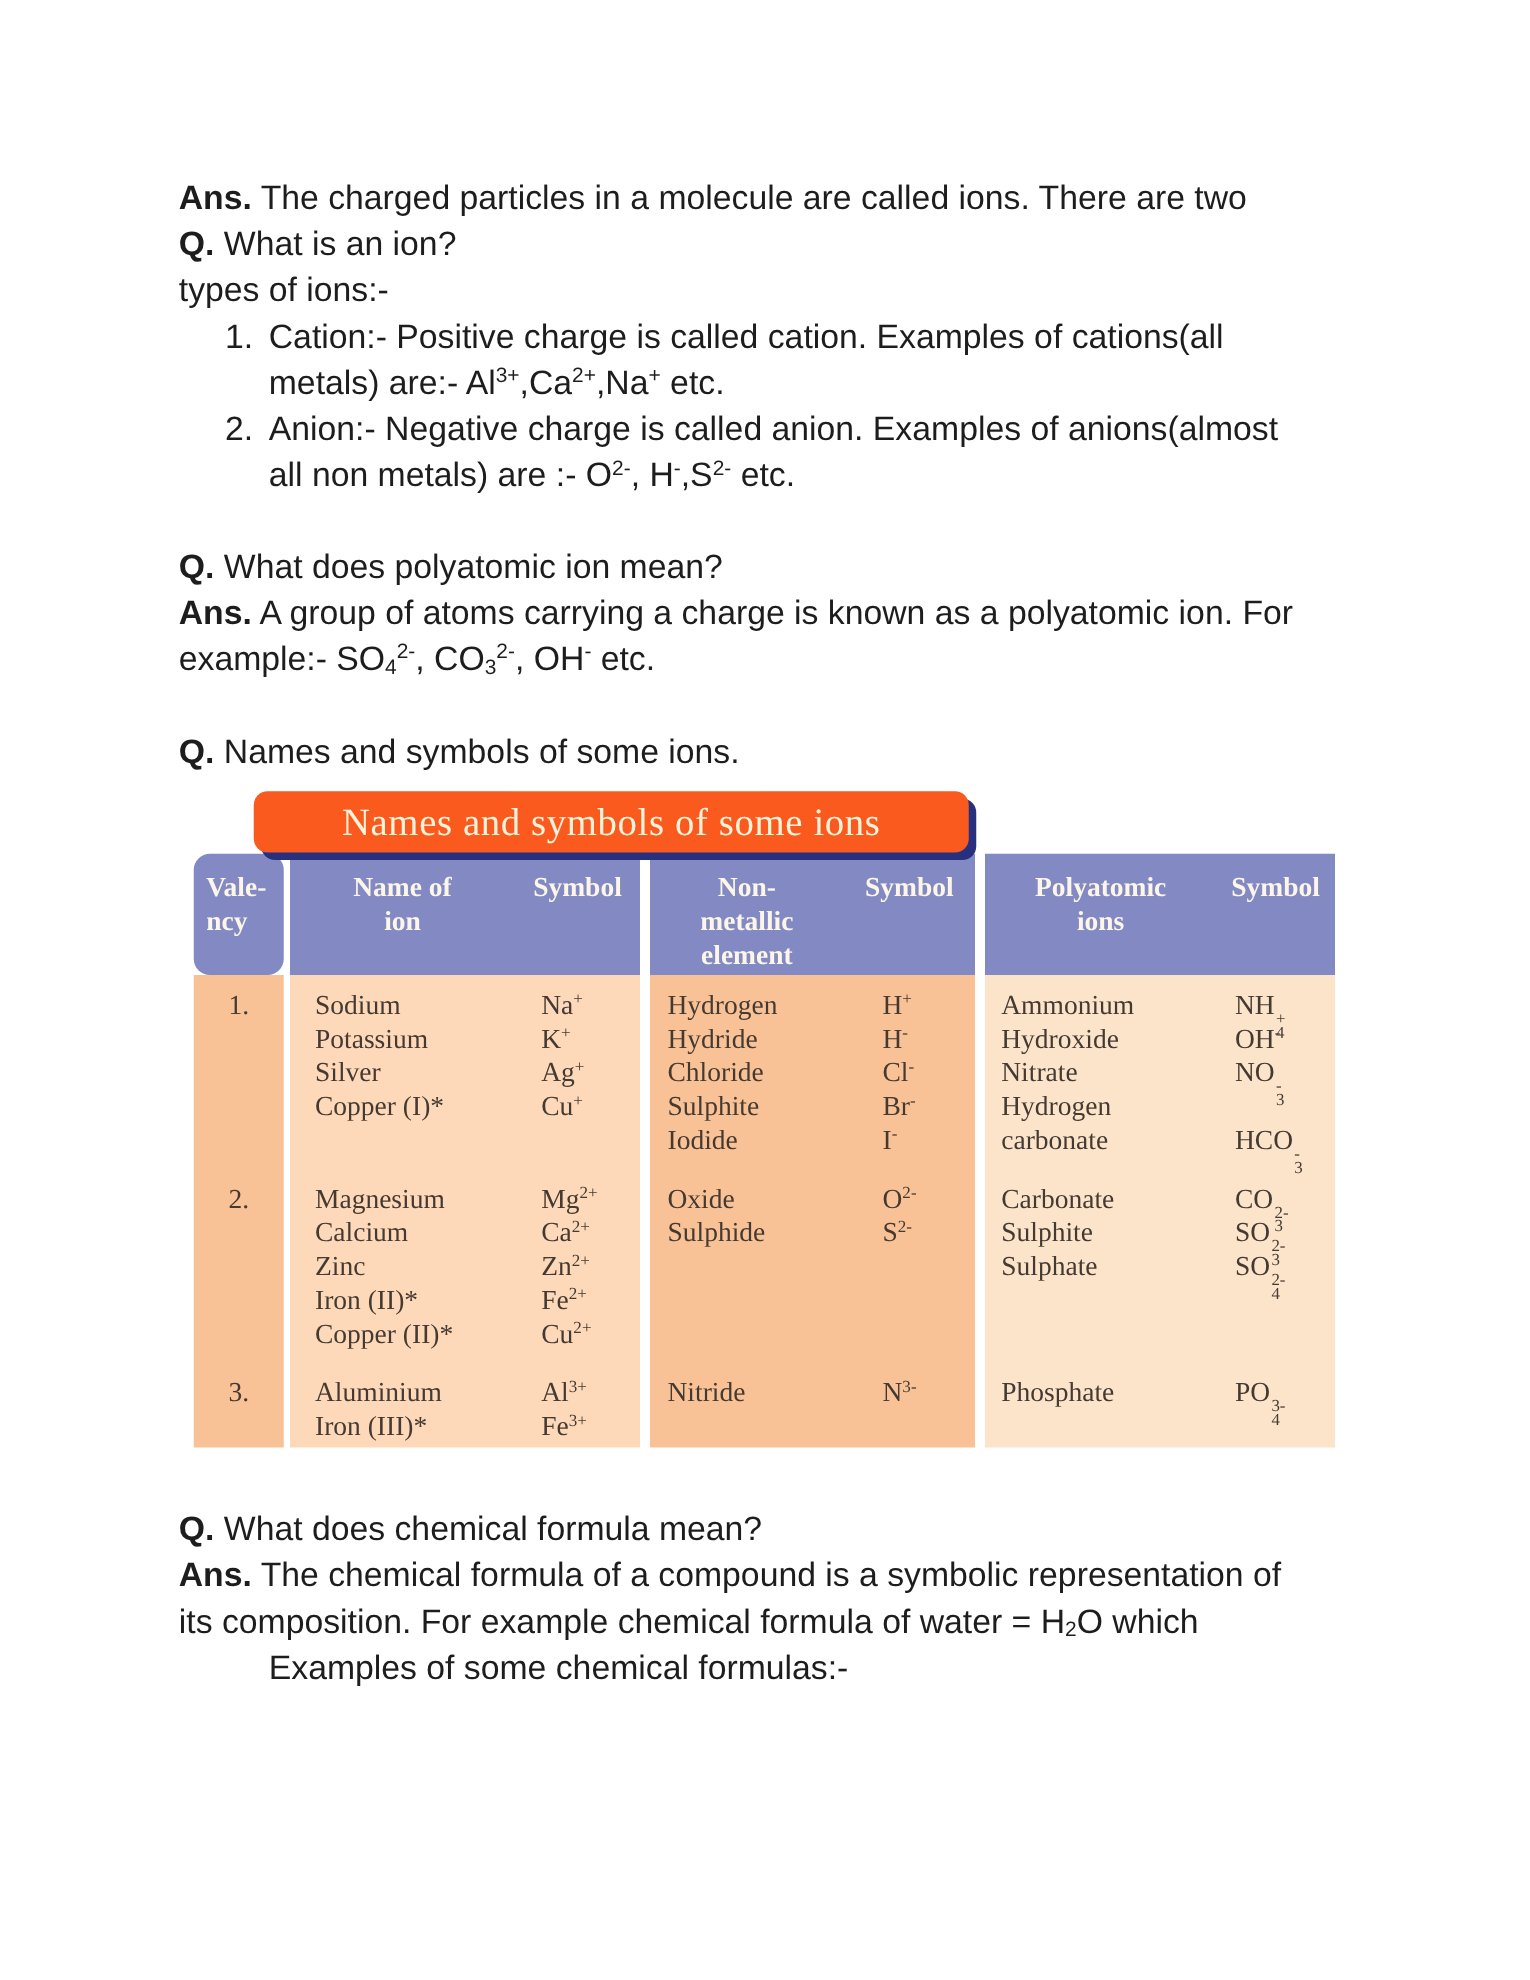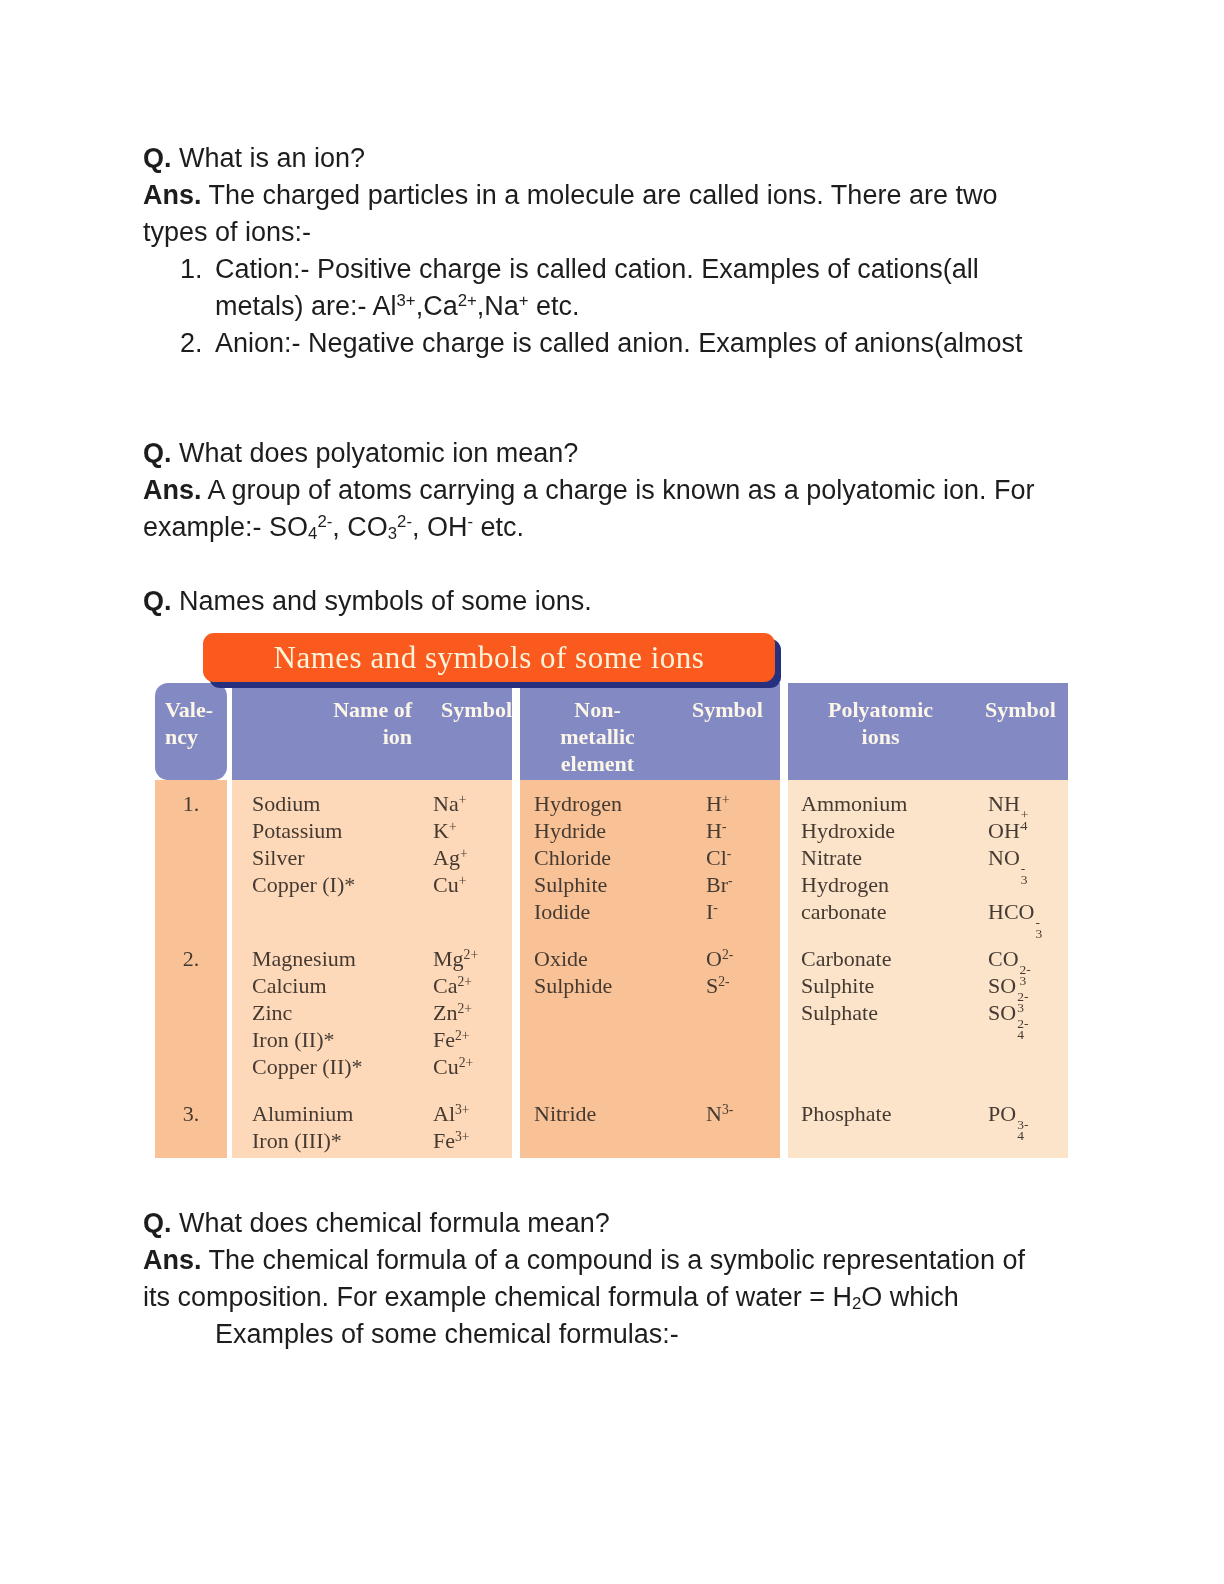--- a/index.html
+++ b/index.html
@@ -41,21 +41,21 @@
   .c-nonm { width:260px; }
   .sep3   { width:8px; }
   .c-poly { width:280px; }
 
   .thead { height:97px; }
   .thead .hcell {
     background:var(--header-bg); color:#fbf6e8; font-weight:700;
     padding-top:13px; line-height:27px;
   }
   .thead .c-val { padding-left:10px;border-radius:13px; }
-  .hgrid-name { display:grid; grid-template-columns:180px 1fr; text-align:right; }
+  .hgrid-name { display:grid; grid-template-columns:180px 1fr; text-align:center; }
   .hgrid-nonm { display:grid; grid-template-columns:155px 1fr; text-align:center; }
   .hgrid-poly { display:grid; grid-template-columns:185px 1fr; text-align:center; }
 
   .tbody { height:378px; }
   .bcol { padding-top:10px; }
   .tbody .c-val  { background:var(--valency-bg); }
   .tbody .c-name { background:var(--cation-bg); }
   .tbody .c-nonm { background:var(--nonmetal-bg); }
   .tbody .c-poly { background:var(--polyatomic-bg); }
 
@@ -71,26 +71,27 @@
     vertical-align:-0.38em; line-height:1; margin-left:1px;
   }
   .stk span { display:block; font-size:13.5px; line-height:0.8; }
 </style>
 </head>
 <body>
 
 <div class="page">
 
   <div class="txt" style="top:140px">
+      <div class="line"><b>Ans.</b> The charged particles in a molecule are called ions. There are two</div>
       <div class="line"><b>Q.</b> What is an ion?</div>
-      <div class="line"><b>Ans.</b> The charged particles in a molecule are called ions. There are two</div>
       <div class="line">types of ions:-</div>
       <div class="line li"><span class="num">1.</span>Cation:- Positive charge is called cation. Examples of cations(all</div>
       <div class="line" style="padding-left: 72px;">metals) are:- Al<sup>3+</sup>,Ca<sup>2+</sup>,Na<sup>+</sup> etc.</div>
       <div class="line li"><span class="num">2.</span>Anion:- Negative charge is called anion. Examples of anions(almost</div>
+      <div class="line" style="padding-left: 72px;">all non metals) are :- O<sup>2-</sup>, H<sup>-</sup>,S<sup>2-</sup> etc.</div>
     </div>
 
   <div class="txt" style="top:435px">
       <div class="line"><b>Q.</b> What does polyatomic ion mean?</div>
       <div class="line"><b>Ans.</b> A group of atoms carrying a charge is known as a polyatomic ion. For</div>
       <div class="line">example:- SO<sub>4</sub><sup>2-</sup>, CO<sub>3</sub><sup>2-</sup>, OH<sup>-</sup> etc.</div>
     </div>
 
   <div class="txt" style="top:583px">
       <div class="line"><b>Q.</b> Names and symbols of some ions.</div>

